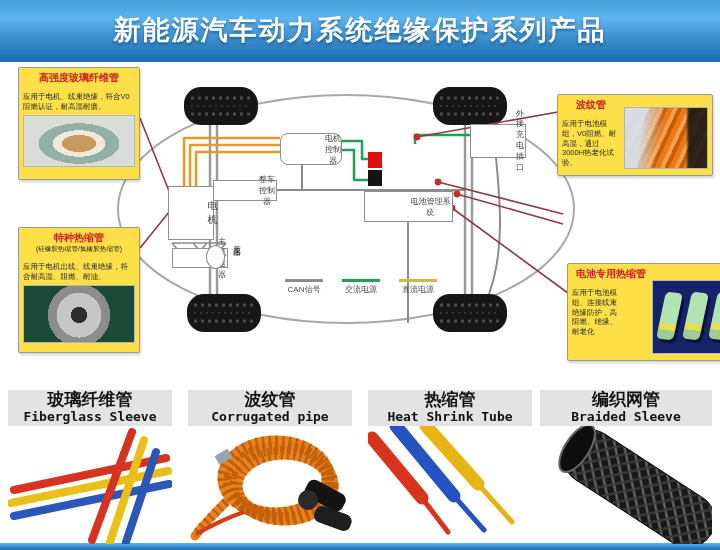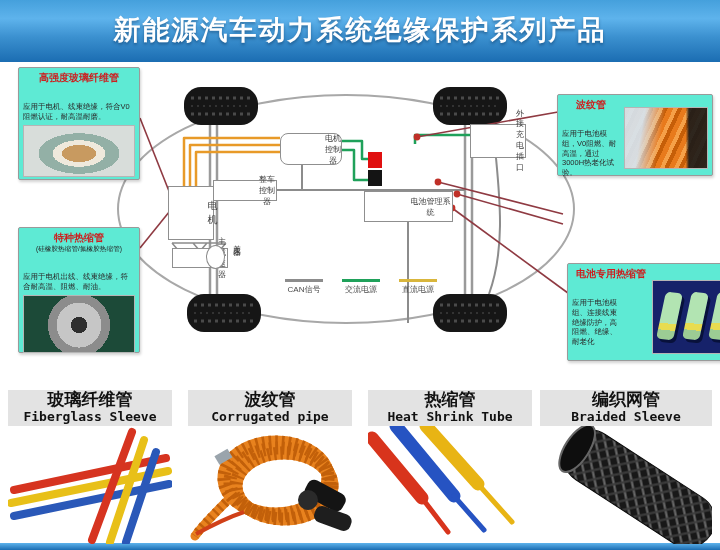--- a/index.html
+++ b/index.html
@@ -47,26 +47,26 @@
                         border:1.5px solid #8a8a8a; border-radius:50%; background:#fff; z-index:4; }
   .differential       { position:absolute; left:230px; top:238px; height:42px; font-size:8px; color:#3c3c3c;
                         writing-mode:vertical-rl; letter-spacing:2px; z-index:3; }
   
   .legend { position:absolute; left:282px; top:279px; display:flex; gap:13px; z-index:3; }
   .legend-item  { width:44px; text-align:center; }
   .legend-line  { width:38px; height:3px; margin:0 auto 2px auto; }
   .legend-label { font-size:8px; color:#4a4a4a; white-space:nowrap; }
   
   .cbox {
-    position:absolute; background:#5eead4; border:1px solid #9a9a9a; border-radius:2px;
+    position:absolute; background:#fde047; border:1px solid #9a9a9a; border-radius:2px;
     padding:4px 4px; z-index:3; box-shadow:1px 2px 3px rgba(0,0,0,.18);
   }
   .cbox-title { color:#cc2020; font-weight:bold; font-size:10px; text-align:center; line-height:1.2; }
   .cbox-sub   { color:#222; font-size:7px; text-align:center; white-space:nowrap; transform:scale(.95); }
-  .cbox-body  { color:#2a2a2a; font-size:7.5px; line-height:1.3; margin-top:18px; }
+  .cbox-body  { color:#2a2a2a; font-size:7.5px; line-height:1.3; margin-top:8px; }
   .fiberglass-box { left:18px;  top:67px;  width:122px; height:113px; }
   .special-box    { left:18px;  top:227px; width:122px; height:126px; }
   .corrugated-box { left:557px; top:94px;  width:156px; height:82px; }
   .adhesive-box   { left:562px; top:183px; width:151px; height:80px; }
   .batteryt-box   { left:567px; top:263px; width:176px; height:98px; }
   .side-body { width:58px; }
   .side-img  { position:absolute; border:1px solid #b5b5b5; }
   
   .photo-stator {
     width:112px; height:52px; margin-top:3px; border:1px solid #b5b5b5;

